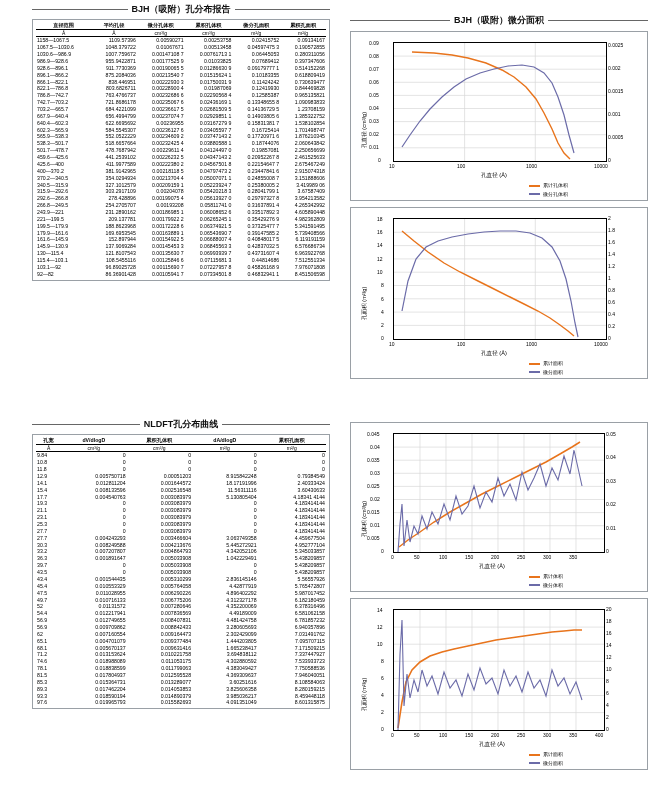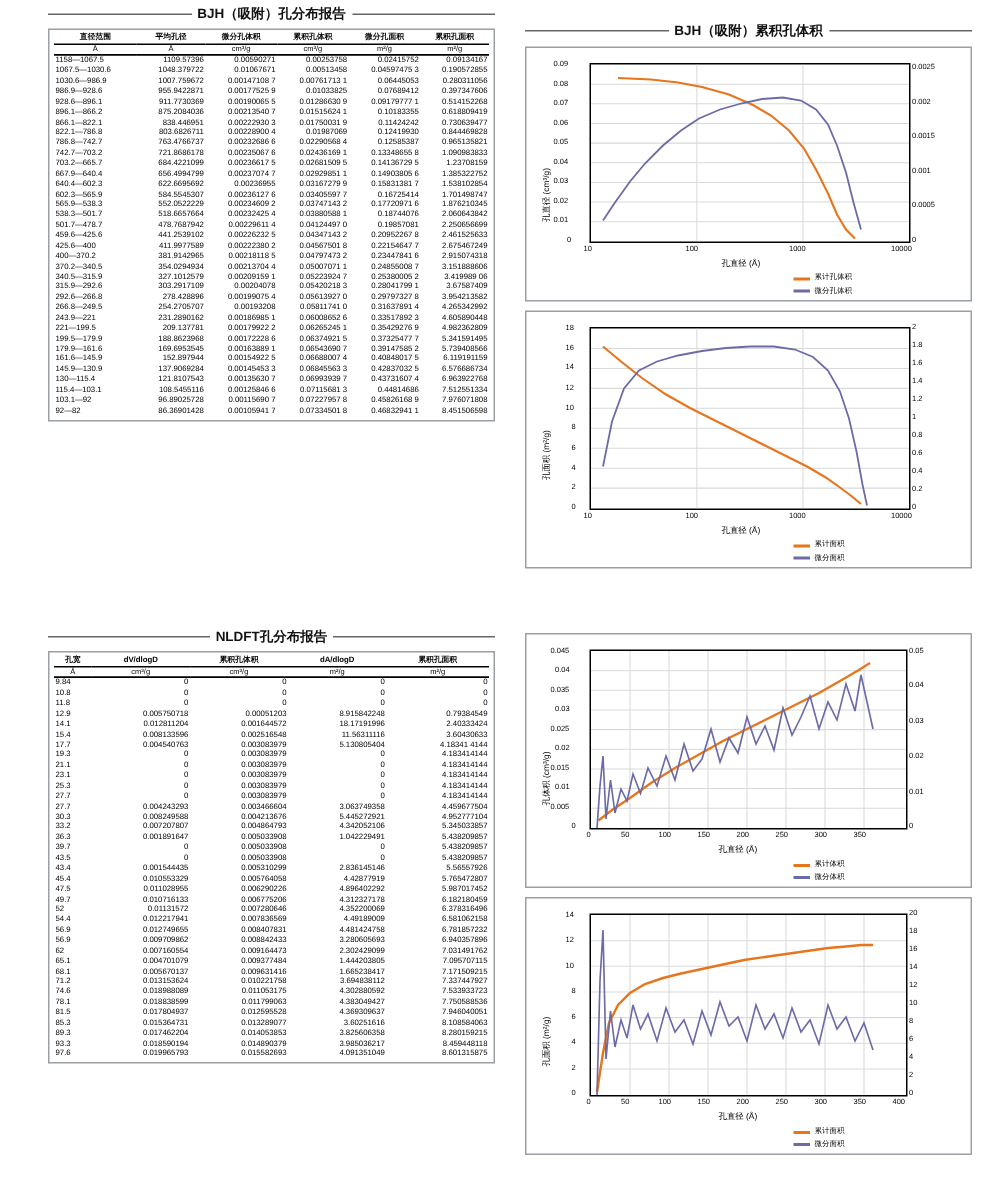--- a/index.html
+++ b/index.html
@@ -351,21 +351,21 @@
             <td class="c-right">8.451506598</td>
           </tr>
         </tbody>
     </table>
   </div>
 </div>
 
 <div class="panel" style="left:350px;top:14px;width:298px;">
   <div class="sec-title">
     <span class="rule"></span>
-    <span class="txt">BJH（吸附）累积孔体积</span>
+    <span class="txt">BJH（吸附）微分面积</span>
     <span class="rule"></span>
   </div>
 
   <div class="chart-box" style="margin-top:4px;height:170px;position:relative;">
     <div class="plot" style="position:absolute;left:42px;top:10px;width:212px;height:118px;border:1px solid #000;">
       <svg width="212" height="118" viewBox="0 0 212 118">
         <g stroke="#d9d9d9" stroke-width="0.7">
           <line x1="0" y1="13.1" x2="212" y2="13.1"></line>
             <line x1="0" y1="26.2" x2="212" y2="26.2"></line>
           <line x1="0" y1="39.3" x2="212" y2="39.3"></line>
@@ -476,21 +476,21 @@
         <i style="background:#6B6BA8;"></i>
         <span>微分面积</span>
       </div>
     </div>
   </div>
 </div>
 
 <div class="panel" style="left:32px;top:418px;width:298px;">
   <div class="sec-title">
     <span class="rule"></span>
-    <span class="txt">NLDFT孔分布报告</span>
+    <span class="txt">NLDFT孔分布曲线</span>
     <span class="rule"></span>
   </div>
   <div class="tbl-wrap" style="margin-top:3px;padding:2px 3px;">
     <table class="rep">
       <thead>
         <tr class="hdr-row">
           <td>孔宽</td>
           <td>dV/dlogD</td>
           <td>累积孔体积</td>
           <td>dA/dlogD</td>

